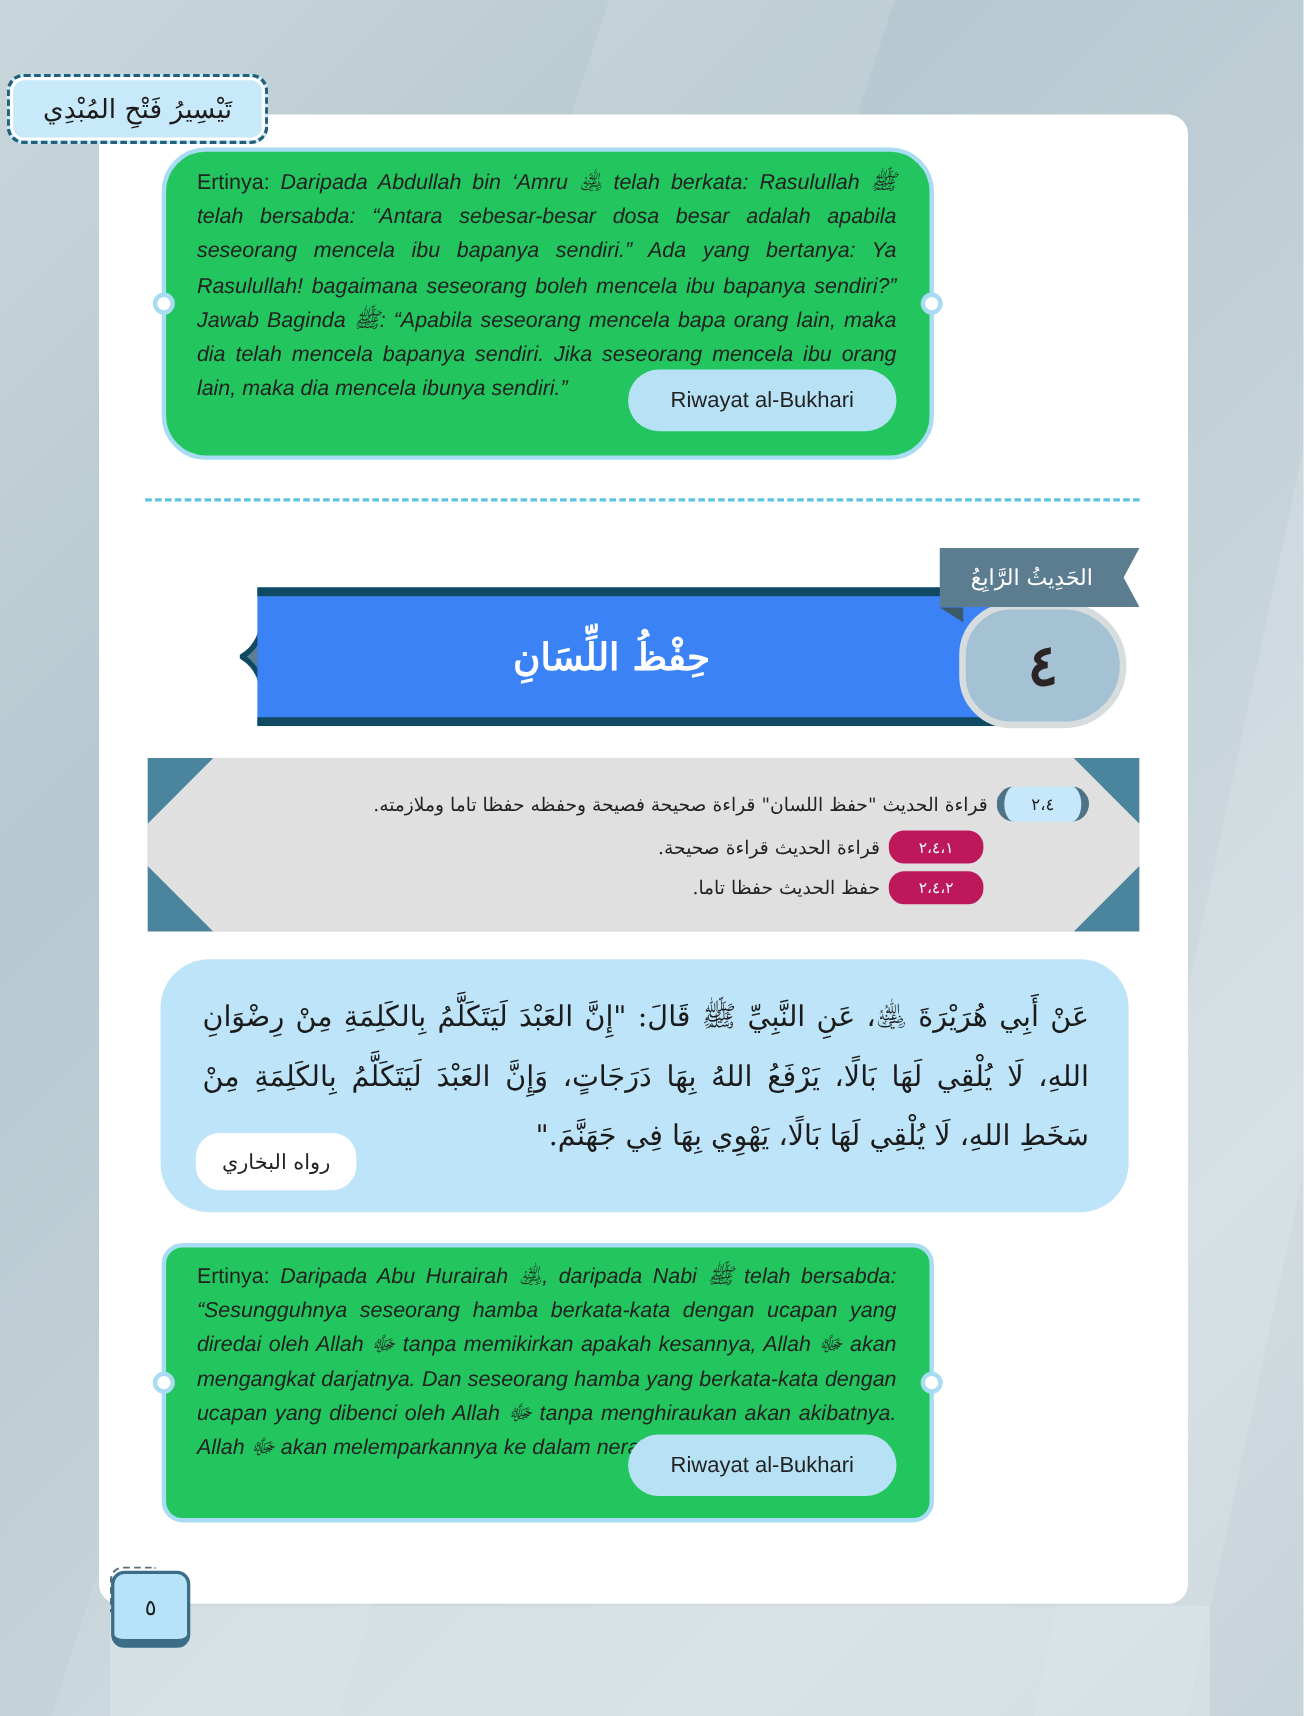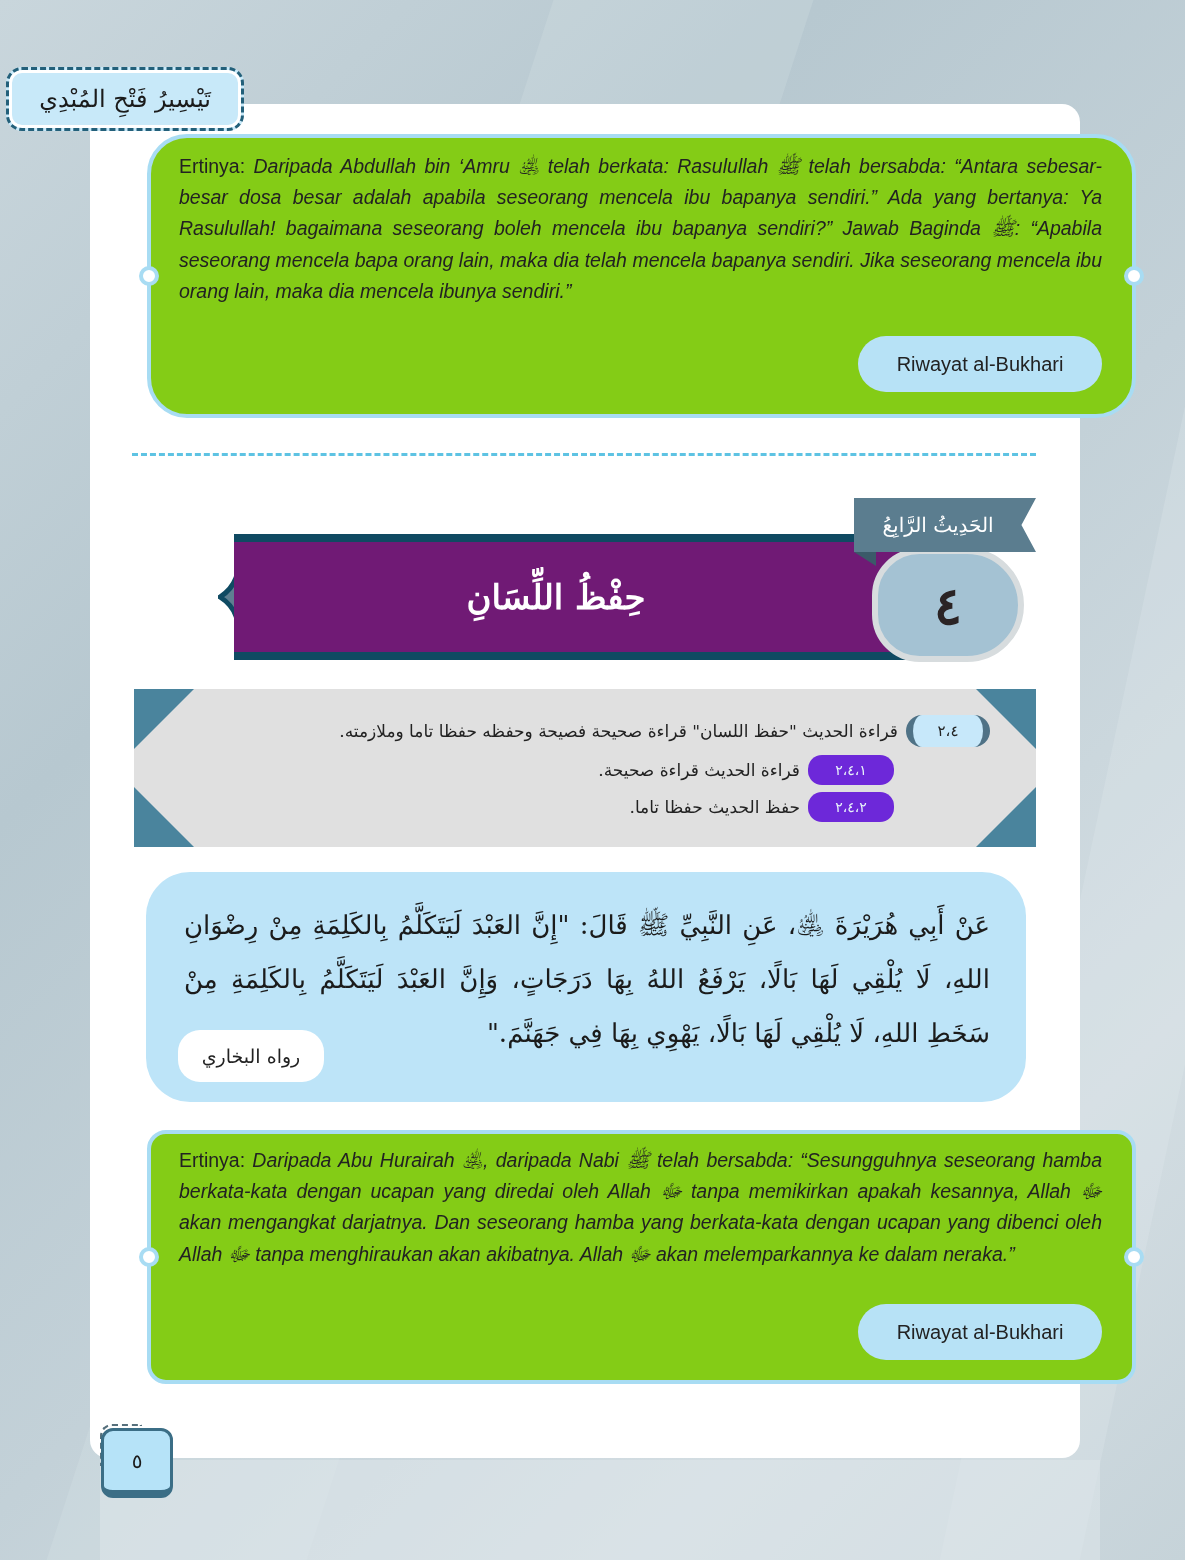--- a/index.html
+++ b/index.html
@@ -22,22 +22,22 @@
   .book-label {
     position:absolute; left:6px; top:67px; width:238px; height:64px;
     background:#c8e9f9; border:3px dashed #23607a; border-radius:16px; box-sizing:border-box;
     display:flex; align-items:center; justify-content:center;
     font-family:"DejaVu Serif", serif; font-size:24px; color:#1b1b1b; direction:rtl;
     box-shadow: 0 0 0 3px #ffffff inset;
   }
 
   
   .trans-box {
-    position:absolute; left:147px; width:989px; box-sizing:border-box;
-    border:4px solid #a8dcf3; border-radius:40px; background:#84cc16;
+    position:absolute; left:147px; width:702px; box-sizing:border-box;
+    border:4px solid #a8dcf3; border-radius:40px; background:#22c55e;
   }
   .trans-box .knob {
     position:absolute; width:12px; height:12px; border:4px solid #a8dcf3; border-radius:50%;
     background:#fff; top:50%; margin-top:-10px;
   }
   .trans-box .knob.left { left:-12px; }
   .trans-box .knob.right { right:-12px; }
   .trans-text {
     margin:13px 30px 0 28px; font-size:19.5px; line-height:31.2px; color:#222;
     text-align:justify;
@@ -54,21 +54,21 @@
     position:absolute; left:132px; top:453px; width:904px; height:0;
     border-top:3px dashed #5ec3e3;
   }
 
   
   .hadith-banner {
     position:absolute; left:218px; top:534px; width:690px; height:126px;
   }
   .banner-body {
     position:absolute; left:16px; top:0; right:0; bottom:0;
-    background:#701a75; border-top:8px solid #0f4a62; border-bottom:8px solid #0f4a62; box-sizing:border-box;
+    background:#3b82f6; border-top:8px solid #0f4a62; border-bottom:8px solid #0f4a62; box-sizing:border-box;
     display:flex; align-items:center; justify-content:center;
   }
   .banner-cap {
     position:absolute; left:0; top:8px; width:40px; height:110px;
   }
   .banner-title {
     font-family:"DejaVu Serif", serif; font-size:34px; color:#ffffff; direction:rtl; font-weight:bold;
     margin-left:-30px;
   }
   .num-badge {
@@ -103,21 +103,21 @@
     position:absolute; display:flex; flex-direction:row-reverse; align-items:center; gap:8px;
     direction:ltr; font-family:"DejaVu Serif", serif; font-size:17px; color:#222;
   }
   .obj-row .txt { direction:rtl; }
   .pill-main {
     width:84px; height:32px; border-radius:16px; background:#c7e8fa;
     border-left:7px solid #4f7286; border-right:7px solid #4f7286; box-sizing:border-box;
     display:flex; align-items:center; justify-content:center; font-size:15px; color:#222;
   }
   .pill-sub {
-    width:86px; height:30px; border-radius:14px; background:#6d28d9;
+    width:86px; height:30px; border-radius:14px; background:#be185d;
     display:flex; align-items:center; justify-content:center; font-size:14px; color:#e8f4fa;
   }
 
   
   .arabic-box {
     position:absolute; left:146px; top:872px; width:880px; height:230px;
     background:#bde4f8; border-radius:44px;
   }
   .arabic-text {
     position:absolute; left:26px; right:24px; top:14px;

